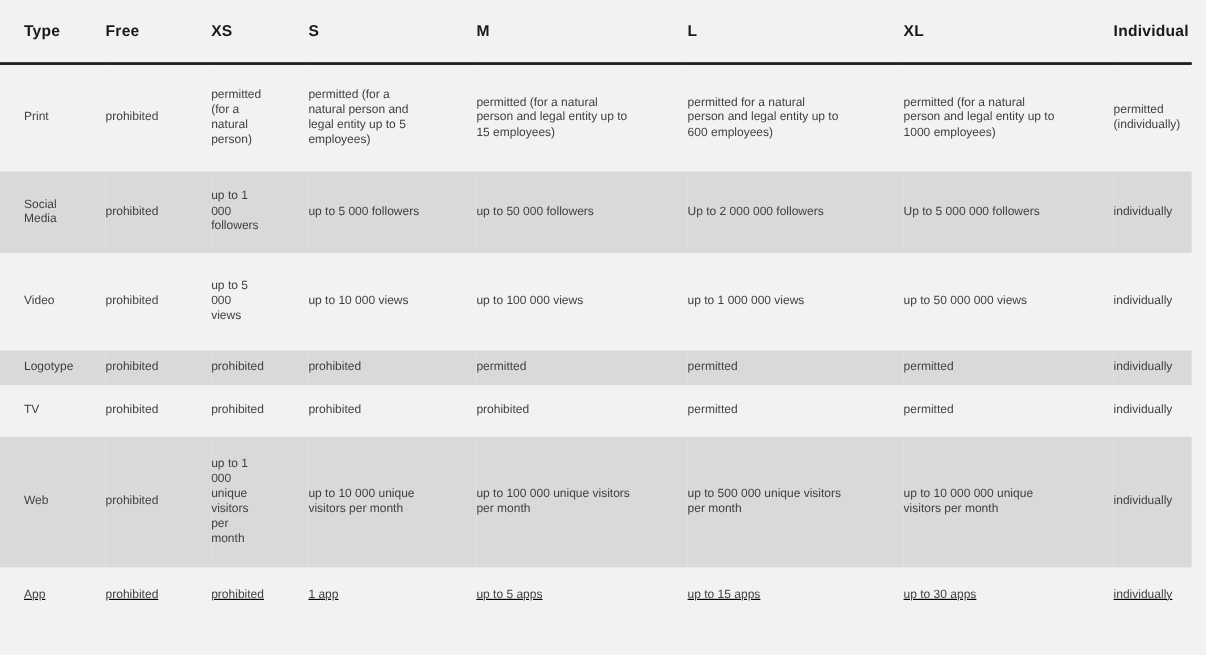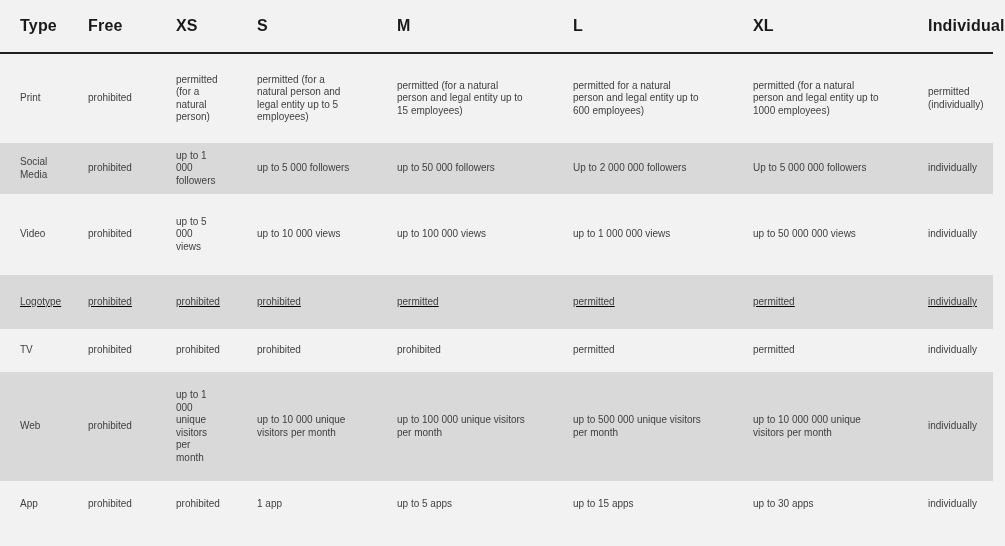--- a/index.html
+++ b/index.html
@@ -34,47 +34,47 @@
     text-align: left;
     vertical-align: middle;
     padding: 0;
     font-size: 10px;
     line-height: 12.5px;
     color: #3f3f3f;
     font-weight: 400;
     word-break: normal;
   }
   thead th {
-    font-size: 16px;
+    font-size: 13px;
     line-height: 14px;
     font-weight: 700;
     color: #1a1a1a;
     letter-spacing: 0.2px;
   }
   thead tr { height: 53px; }
   thead { border-bottom: 2px solid #1f1f1f; }
 
   
   th:nth-child(1), td:nth-child(1) { padding-left: 20px; padding-right: 30px; }
   td:nth-child(2) { padding-right: 30px; }
   td:nth-child(3) { padding-right: 38px; margin-top: 36px; }
   td:nth-child(4) { padding-right: 44px; }
   td:nth-child(5) { padding-right: 45px; }
   td:nth-child(6) { padding-right: 51px; }
   td:nth-child(7) { padding-right: 45px; }
   td:nth-child(8) { padding-right: 2px; margin-left: 20px; }
 
   
   tr.r-print        { height: 90px; }
-  tr.r-social-media { height: 51px; }
+  tr.r-social-media { height: 68px; }
   tr.r-video        { height: 81px; }
-  tr.r-logotype     { height: 54px; text-decoration: underline; }
+  tr.r-logotype     { height: 29px; }
   tr.r-tv           { height: 43px; }
   tr.r-web          { height: 109px; }
-  tr.r-app          { height: 46px; }
+  tr.r-app          { height: 46px; text-decoration: underline; }
 
   tr.shaded { background: #d9d9d9; }
   tr.plain  { background: #f2f2f2; }
 </style>
 </head>
 <body>
 
 <div class="table-wrap">
   <table class="license-table">
     <colgroup>

